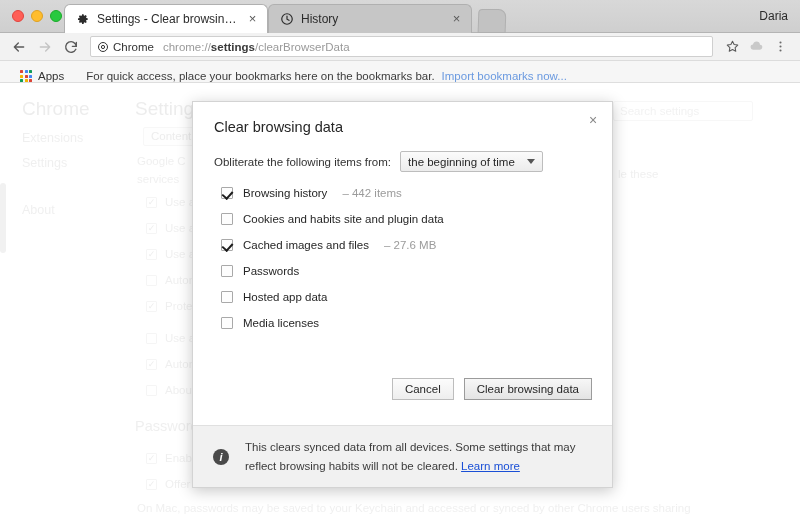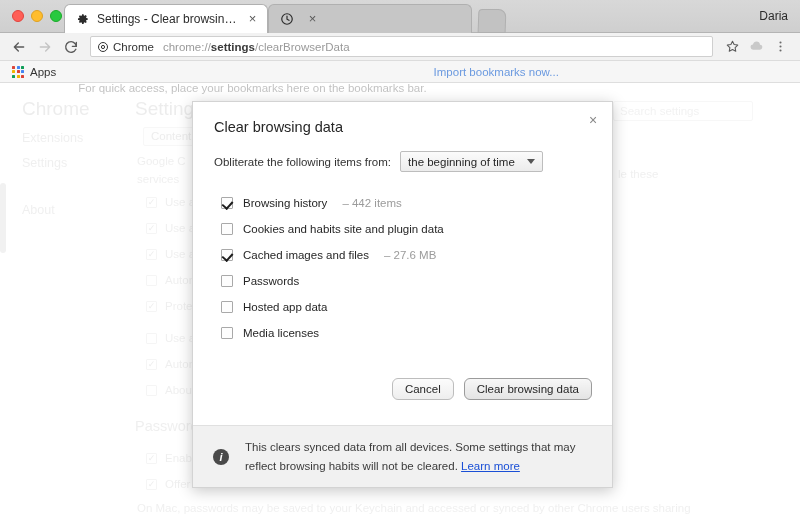--- a/index.html
+++ b/index.html
@@ -85,21 +85,21 @@
   .tool-icon {
     width: 24px; height: 24px; display: flex; align-items: center;
     justify-content: center; color: #6a6a6a; flex: 0 0 auto;
   }
   .tool-icon.last { margin-right: 8px; }
 
   
   .bookmarks {
     position: absolute; left: 0; top: 61px; width: 800px; height: 22px;
     background: #f6f6f6; border-bottom: 1px solid #dedede;
-    display: flex; align-items: center; font-size: 11px; color: #444;
+    display: flex; align-items: flex-end; font-size: 11px; color: #444; padding-left: 8px;
   }
   .apps-grid {
     margin-left: 12px; width: 12px; height: 12px;
     display: grid; grid-template-columns: repeat(3, 3px);
     grid-template-rows: repeat(3, 3px); gap: 1.5px;
   }
   .apps-grid i { display:block; width: 3px; height: 3px; border-radius: .5px;}
   .apps-label { margin-left: 6px; font-size: 11.5px; color: #333; }
   .bm-hint { margin-left: 22px; color: #3c3c3c; font-size: 11.5px; margin-top: 32px; }
   .bm-link { margin-left: 7px; color: #6b9ae0; font-size: 11.5px; }
@@ -177,41 +177,41 @@
   .select {
     height: 21px; min-width: 124px; background: linear-gradient(#fbfbfb,#ececec);
     border: 1px solid #bdbdbd; border-radius: 2px;
     display: flex; align-items: center; justify-content: space-between;
     padding: 0 7px; font-size: 11.5px; color: #262626; gap: 12px;
   }
   .select .caret {
     width: 0; height: 0; border-left: 4px solid transparent;
     border-right: 4px solid transparent; border-top: 5px solid #555;
   }
-  .checklist { position: absolute; left: 28px; top: 88px; width: 370px; }
+  .checklist { position: absolute; left: 28px; top: 78px; width: 370px; }
   .check-row {
     display: flex; align-items: center; height: 26px; gap: 10px;
   }
   .cbox {
     width: 12px; height: 12px; border: 1px solid #a9a9a9; border-radius: 1px;
     background: #fdfdfd; flex: 0 0 12px; position: relative;
   }
   .cbox.checked::after {
     content: ""; position: absolute; left: 2px; top: 1px;
     width: 5px; height: 8px; border: solid #1c1c1c;
     border-width: 0 2px 2px 0; transform: rotate(42deg);
   }
   .check-label { font-size: 11.5px; color: #262626; }
   .check-meta { font-size: 11.5px; color: #9b9b9b; margin-left: 5px; }
   .dlg-actions {
     position: absolute; right: 20px; bottom: 87px;
     display: flex; gap: 10px; align-items: center;
   }
   .btn {
-    height: 22px; padding: 0 12px; border-radius: 6px;
+    height: 22px; padding: 0 12px; border-radius: 0;
     border: 1px solid #bdbdbd; background: linear-gradient(#fcfcfc,#eeeeee);
     font-size: 11.5px; color: #262626; display: flex; align-items: center;
   }
   .btn.primary { border-color: #9b9b9b; background: linear-gradient(#f7f7f7,#e4e4e4); }
   .dlg-footer {
     position: absolute; left: 0; right: 0; bottom: 0; height: 62px;
     background: #f1f1f1; border-top: 1px solid #e0e0e0;
     display: flex; align-items: center; padding: 0 20px;
   }
   .info-dot {
@@ -246,20 +246,21 @@
       <span class="tab-close">×</span>
     </div>
 
     <div class="tab inactive">
       <span class="favicon">
         <svg viewBox="0 0 24 24" width="14" height="14" fill="none" stroke="#2b2b2b" stroke-width="2">
           <circle cx="12" cy="12" r="9"></circle>
           <path d="M12 7v5.3l3.4 2" stroke-linecap="round"></path>
         </svg>
       </span>
+      <span class="tab-title">History</span>
       <span class="tab-close">×</span>
     </div>
 
     <div class="newtab"></div>
     <div class="user-label">Daria</div>
   </div>
 
   <div class="toolbar">
     <div class="navbtn back">
       <svg viewBox="0 0 24 24" width="16" height="16" fill="none" stroke="currentColor" stroke-width="2" stroke-linecap="round" stroke-linejoin="round">

